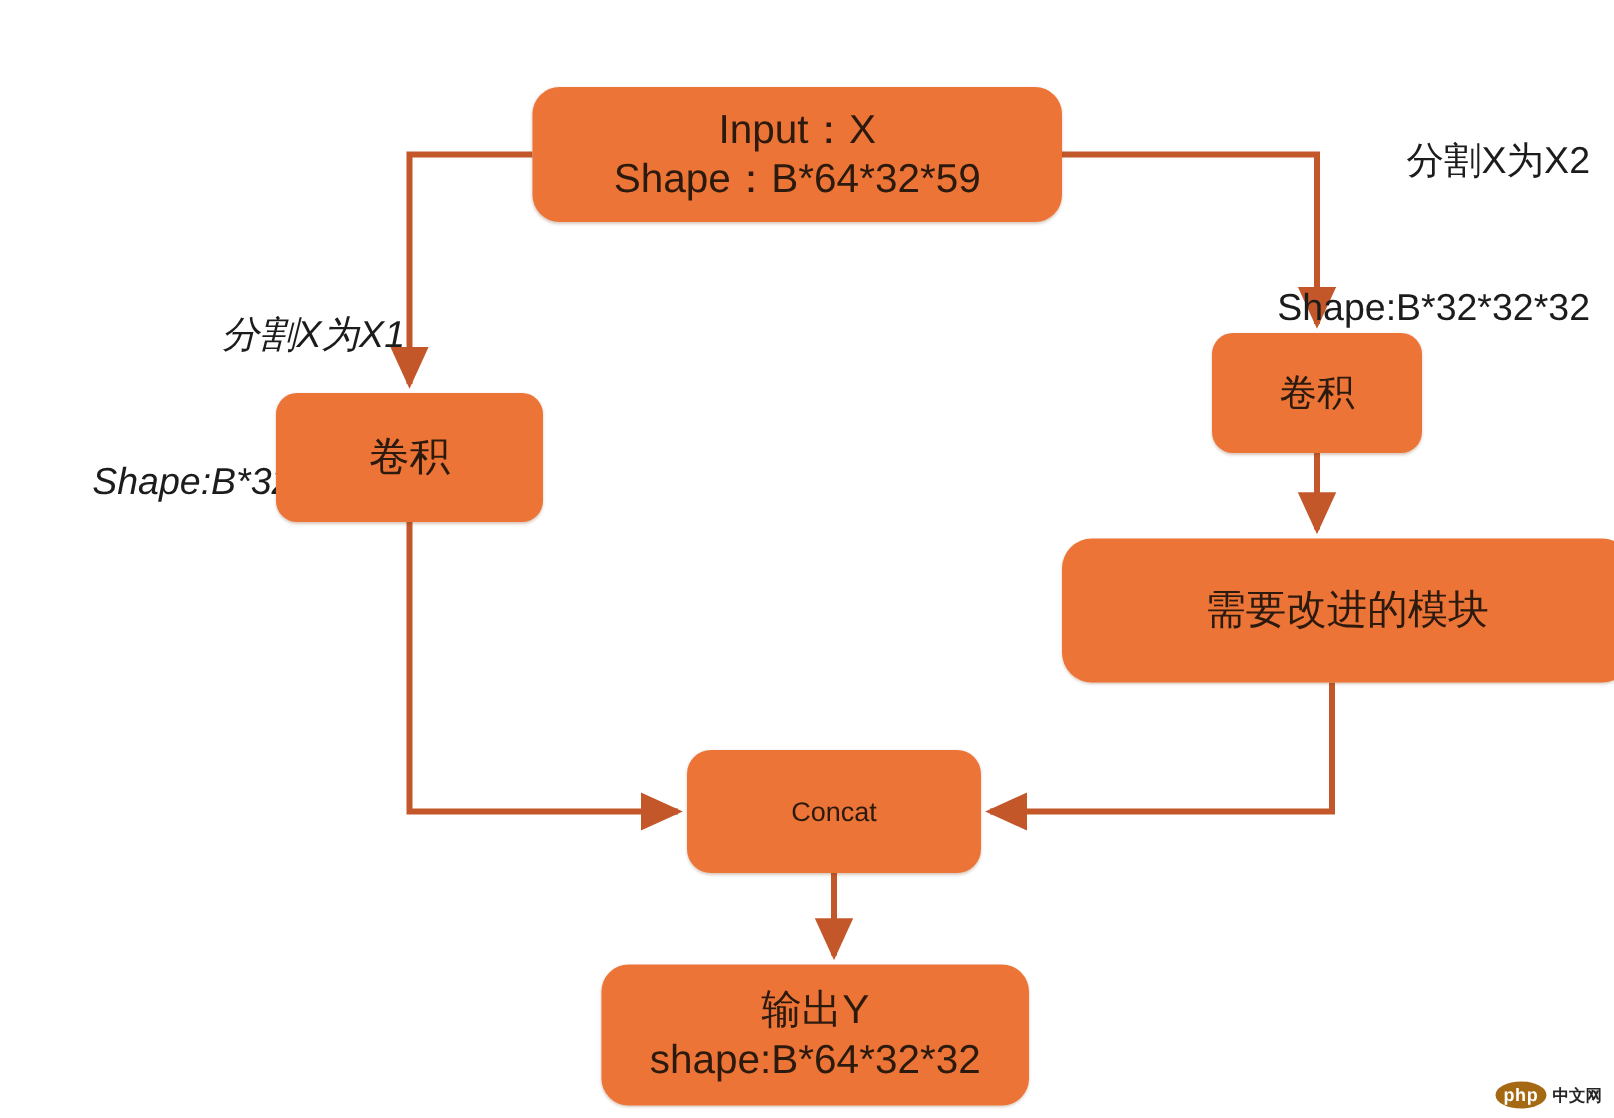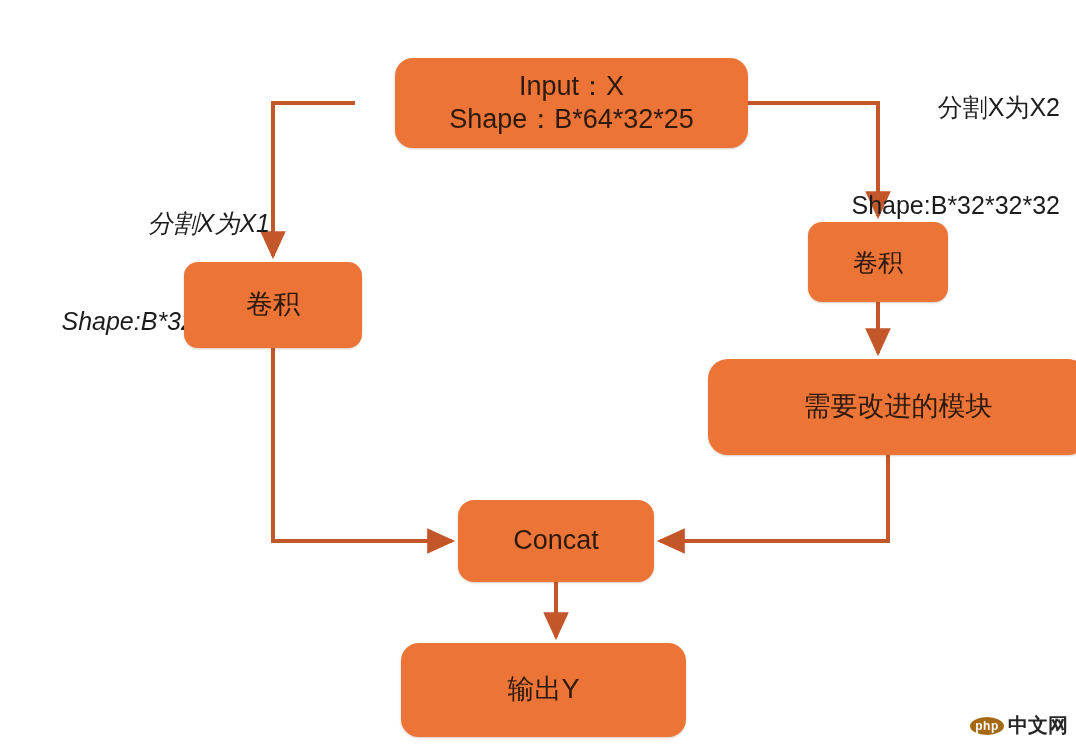--- a/index.html
+++ b/index.html
@@ -46,21 +46,20 @@
   .node .ln {
     display: block;
     white-space: pre;
   }
 
   .node-input {
     left: 355px; top: 58px;
     width: 353px; height: 90px;
     border-radius: 18px;
     font-size: 27px;
-    margin-left: 40px;
   }
   .node-conv-left {
     left: 184px; top: 262px;
     width: 178px; height: 86px;
     font-size: 27px;
   }
   .node-conv-right {
     left: 808px; top: 222px;
     width: 140px; height: 80px;
     font-size: 25px;
@@ -68,21 +67,21 @@
   .node-module {
     left: 708px; top: 359px;
     width: 380px; height: 96px;
     border-radius: 20px;
     font-size: 27px;
   }
   .node-concat {
     left: 458px; top: 500px;
     width: 196px; height: 82px;
     border-radius: 16px;
-    font-size: 27px;
+    font-size: 18px;
   }
   .node-output {
     left: 401px; top: 643px;
     width: 285px; height: 94px;
     border-radius: 18px;
     font-size: 27px;
   }
 
   
   .ann {
@@ -116,21 +115,21 @@
     width: 34px;
     height: 18px;
     border-radius: 50%;
     background: #a16207;
     color: #ffffff;
     font-size: 12px;
     font-weight: bold;
     letter-spacing: 0.5px;
   }
   .wm-text {
-    font-size: 20px;
+    font-size: 11px;
     color: #1a1a1a;
     font-weight: bold;
     letter-spacing: 0px;
   }
 </style>
 </head>
 <body>
 
 <div id="stage">
 
@@ -151,41 +150,42 @@
       <path d="M273,348 L273,541 L452,541" marker-end="url(#ah)"></path>
 
       <path d="M888,455 L888,541 L660,541" marker-end="url(#ah)"></path>
 
       <path d="M556,582 L556,637" marker-end="url(#ah)"></path>
     </g>
   </svg>
 
   <div class="node node-input">
     <span class="ln">Input：X</span>
-    <span class="ln">Shape：B*64*32*25</span>
+    <span class="ln">Shape：B*64*32*59</span>
   </div>
 
   <div class="node node-conv-left">
     <span class="ln">卷积</span>
   </div>
 
   <div class="node node-conv-right">
     <span class="ln">卷积</span>
   </div>
 
   <div class="node node-module">
     <span class="ln">需要改进的模块</span>
   </div>
 
   <div class="node node-concat">
     <span class="ln">Concat</span>
   </div>
 
   <div class="node node-output">
     <span class="ln">输出Y</span>
+    <span class="ln">shape:B*64*32*32</span>
   </div>
 
   <div class="ann ann-left">
     <span class="ln">分割X为X1</span>
     <span class="ln">Shape:B*32*32*32</span>
   </div>
 
   <div class="ann ann-right">
     <span class="ln">分割X为X2</span>
     <span class="ln">Shape:B*32*32*32</span>

